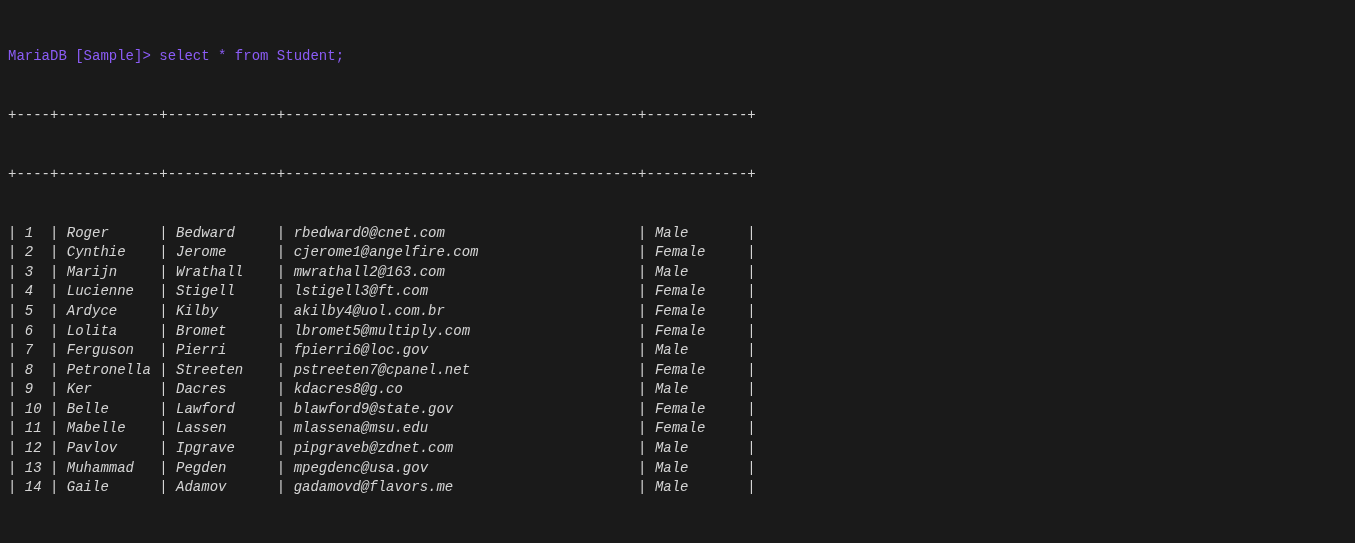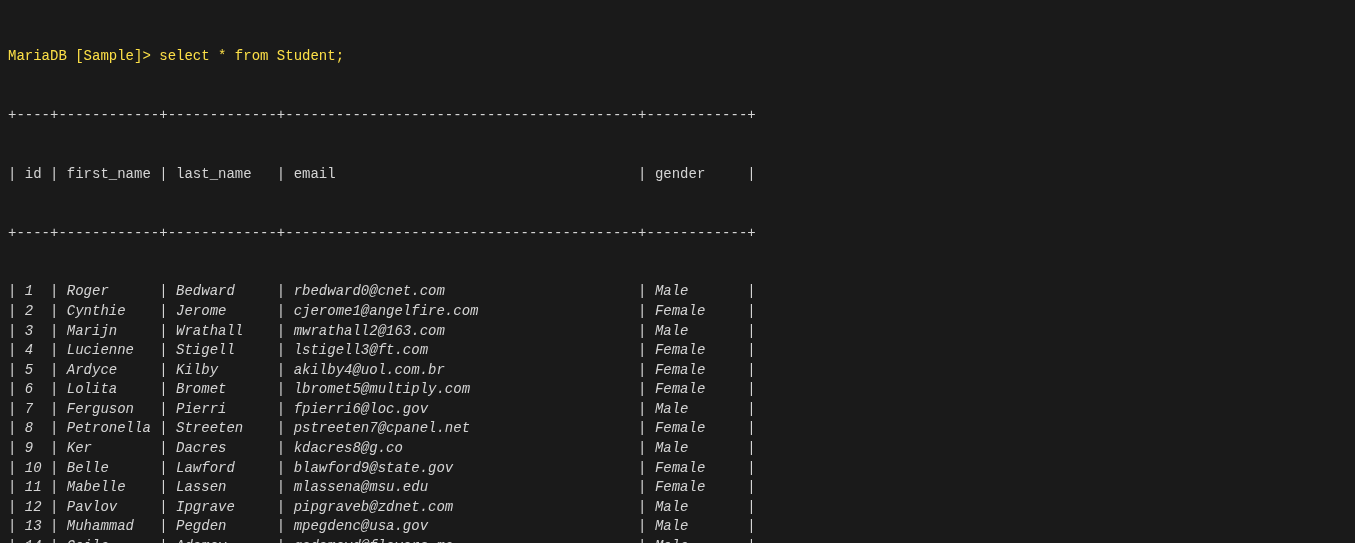--- a/index.html
+++ b/index.html
@@ -15,36 +15,35 @@
       line-height: 1.4;
       padding: 8px;
       width: 1355px;
       min-height: 543px;
       overflow: hidden;
     }
     .terminal {
       white-space: pre;
     }
     .prompt-line {
-      color: #fde047;
+      color: #8b5cf6;
     }
     .divider {
       color: #d4d4d4;
     }
     .header-row {
       color: #d4d4d4;
     }
     .data-row {
       color: #d4d4d4;
       font-style: italic;
     }
   </style>
 </head>
 <body>
 
 <div class="terminal">
   <div class="prompt-line">MariaDB [Sample]&gt; select * from Student;</div>
   <div class="divider">+----+------------+-------------+------------------------------------------+------------+</div>
-  <div class="header-row">| id | first_name | last_name   | email                                    | gender     |</div>
   <div class="divider">+----+------------+-------------+------------------------------------------+------------+</div>
   <div id="rows-container"><div class="data-row">| 1  | Roger      | Bedward     | rbedward0@cnet.com                       | Male       |</div><div class="data-row">| 2  | Cynthie    | Jerome      | cjerome1@angelfire.com                   | Female     |</div><div class="data-row">| 3  | Marijn     | Wrathall    | mwrathall2@163.com                       | Male       |</div><div class="data-row">| 4  | Lucienne   | Stigell     | lstigell3@ft.com                         | Female     |</div><div class="data-row">| 5  | Ardyce     | Kilby       | akilby4@uol.com.br                       | Female     |</div><div class="data-row">| 6  | Lolita     | Bromet      | lbromet5@multiply.com                    | Female     |</div><div class="data-row">| 7  | Ferguson   | Pierri      | fpierri6@loc.gov                         | Male       |</div><div class="data-row">| 8  | Petronella | Streeten    | pstreeten7@cpanel.net                    | Female     |</div><div class="data-row">| 9  | Ker        | Dacres      | kdacres8@g.co                            | Male       |</div><div class="data-row">| 10 | Belle      | Lawford     | blawford9@state.gov                      | Female     |</div><div class="data-row">| 11 | Mabelle    | Lassen      | mlassena@msu.edu                         | Female     |</div><div class="data-row">| 12 | Pavlov     | Ipgrave     | pipgraveb@zdnet.com                      | Male       |</div><div class="data-row">| 13 | Muhammad   | Pegden      | mpegdenc@usa.gov                         | Male       |</div><div class="data-row">| 14 | Gaile      | Adamov      | gadamovd@flavors.me                      | Male       |</div></div>
   
 </div>
 
 </body></html>

